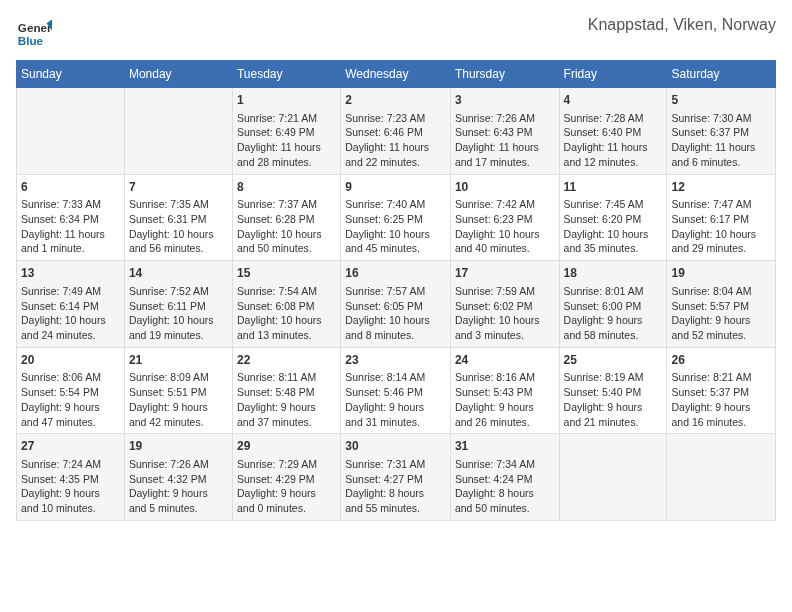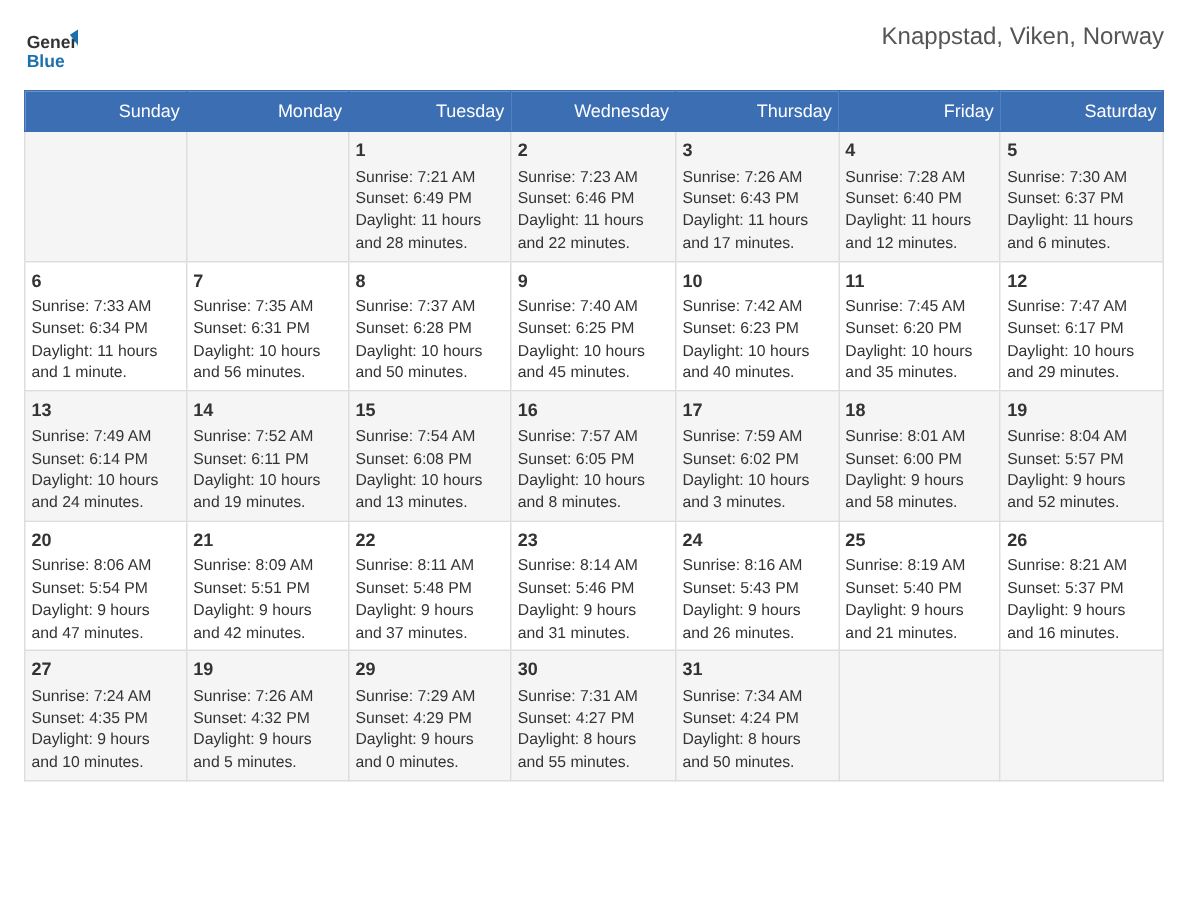--- a/index.html
+++ b/index.html
@@ -41,21 +41,21 @@
       width: 100%;
       border-collapse: collapse;
       font-size: 11px;
     }
     thead tr {
       background-color: #3c6eb4;
       color: #fff;
     }
     thead th {
       padding: 6px 4px;
-      text-align: right;
+      text-align: left;
       font-weight: normal;
       font-size: 12px;
       border: 1px solid #3c6eb4;
     }
     tbody tr {
       vertical-align: top;
     }
     tbody tr:nth-child(odd) {
       background-color: #f5f5f5;
     }

